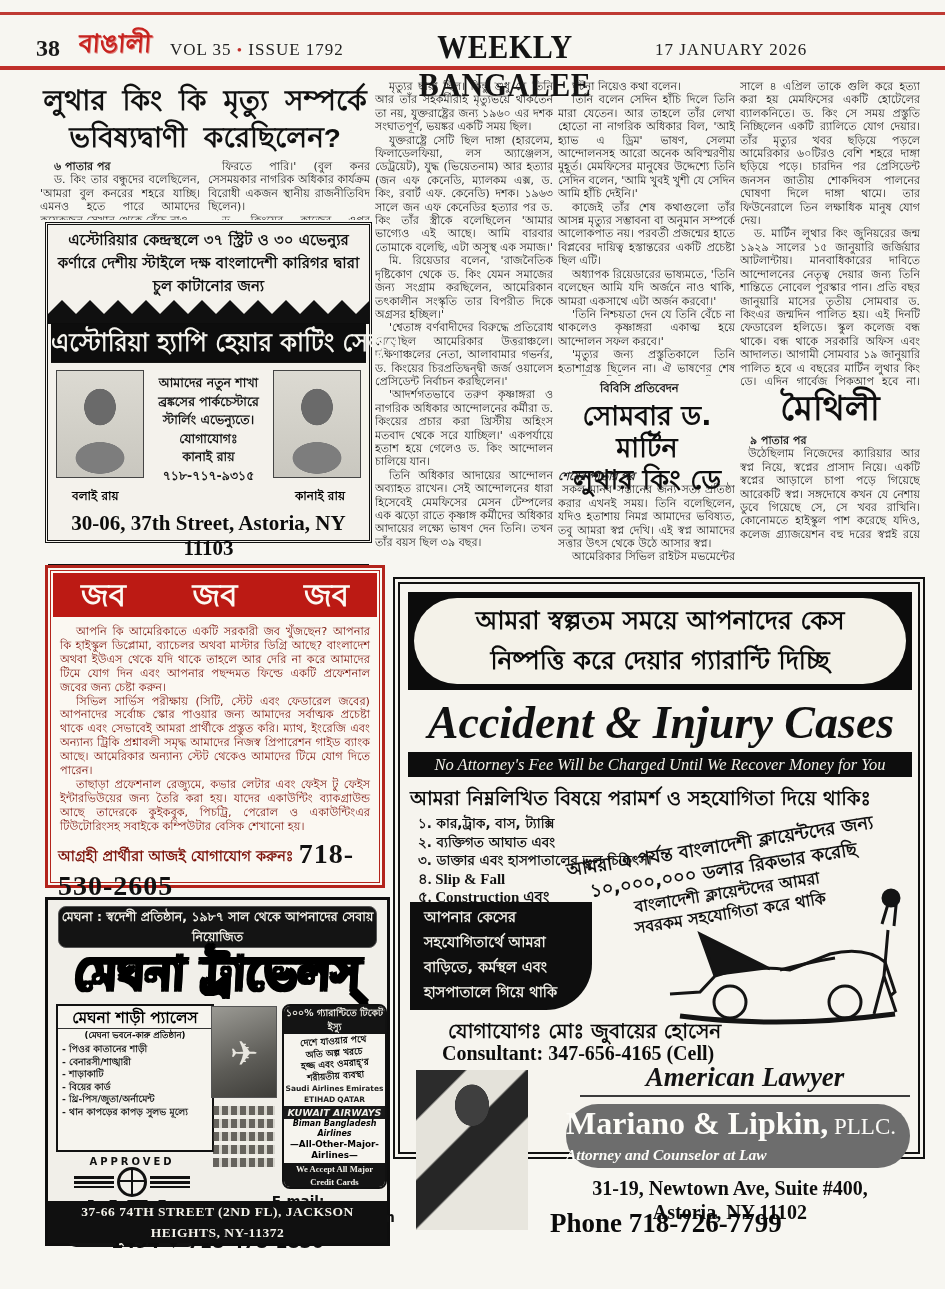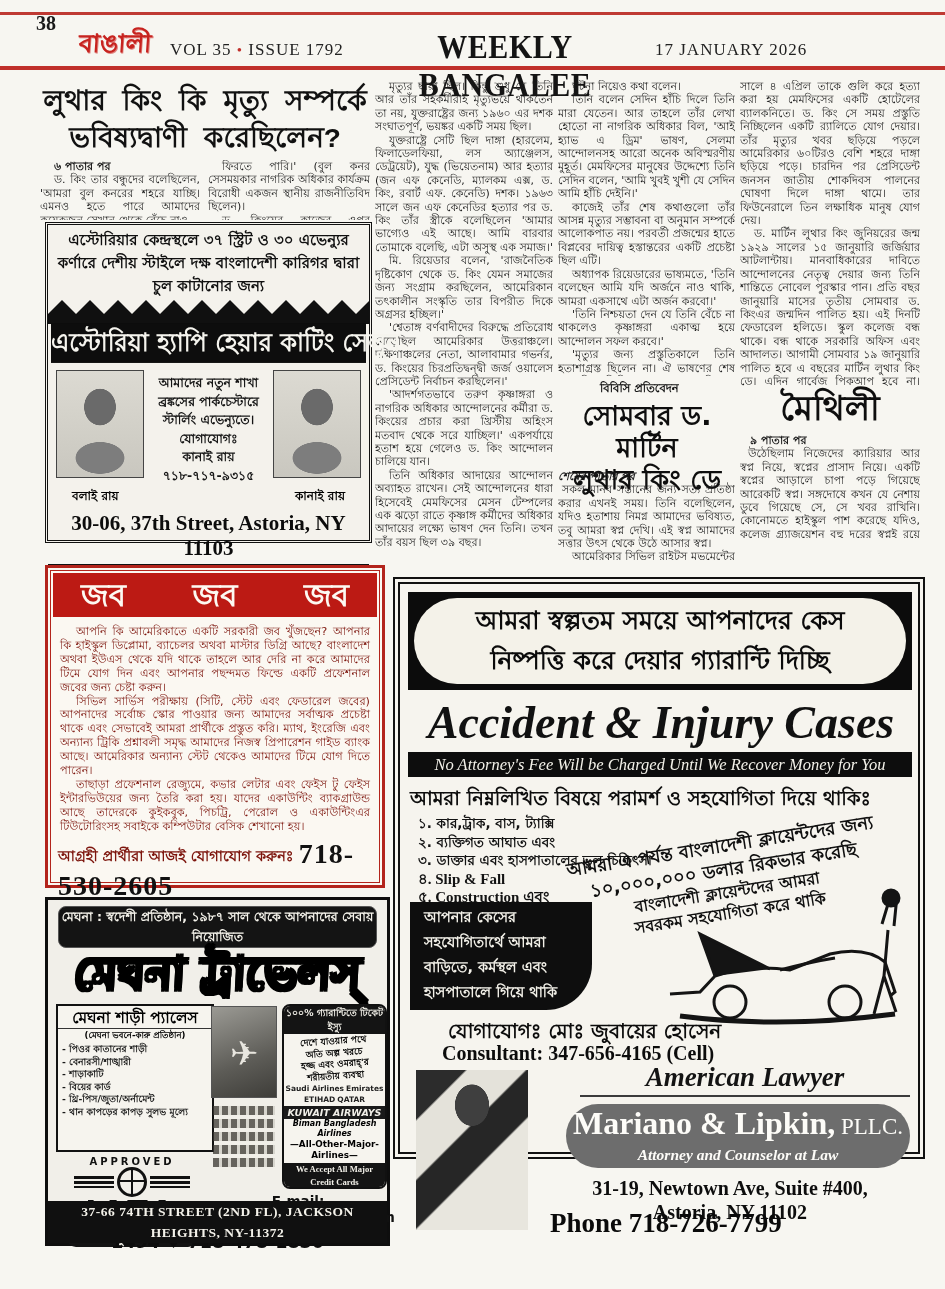--- a/index.html
+++ b/index.html
@@ -2,21 +2,21 @@
 <html><head>
 <meta charset="utf-8">
 <style>
   * { margin:0; padding:0; box-sizing:border-box; }
   body { background:#e8e7e3; font-family:"DejaVu Sans", sans-serif; }
   .page { position:relative; width:945px; height:1289px; background:#f7f6f1; margin:0 auto; overflow:hidden; }
 
   
   .rule-red-top   { position:absolute; left:0; top:12px; width:945px; height:3px; background:#bf3a33; }
   .rule-red-main  { position:absolute; left:0; top:66px; width:945px; height:4px; background:#c0302b; }
-  .page-num { position:absolute; left:36px; top:12px; font-family:"Liberation Serif", serif; font-weight:bold; font-size:20px; color:#1a1a1a; }
+  .page-num { position:absolute; left:36px; top:35px; font-family:"Liberation Serif", serif; font-weight:bold; font-size:24px; color:#1a1a1a; }
   .logo { position:absolute; left:76px; top:24px; width:78px; height:40px; color:#c7231f; font-weight:bold; font-size:25px; line-height:40px; text-align:center; transform:skewX(-4deg); text-shadow:1px 1px 0 #e0837f; }
   .vol-issue { position:absolute; left:170px; top:40px; width:230px; font-family:"Liberation Serif", serif; font-size:17px; color:#222; letter-spacing:1px; }
   .vol-issue .dot { color:#c0302b; font-size:15px; }
   .masthead { position:absolute; left:360px; top:32px; width:290px; text-align:center; font-family:"Liberation Serif", serif; font-weight:bold; font-size:30px; letter-spacing:0.5px; color:#141414; transform:scaleY(1.12); }
   .issue-date { position:absolute; left:655px; top:40px; width:200px; font-family:"Liberation Serif", serif; font-size:17px; color:#222; letter-spacing:1px; }
 
   
   .headline { position:absolute; left:38px; top:84px; width:334px; text-align:center; font-weight:bold; font-size:28px; line-height:37px; color:#111;font-family:Liberation Mono, monospace; }
   .bodycol { position:absolute; font-size:11px; line-height:13.4px; text-align:justify; color:#1c1c1c; overflow:hidden; }
   .bodycol p { text-indent:14px; }
@@ -103,21 +103,21 @@
   .law-diag .d2 { font-weight:bold; font-size:16px; line-height:21px; }
   .law-visit { position:absolute; left:10px; top:318px; width:182px; height:108px; background:#0e0e0e; border-radius:0 0 46px 0; color:#f2f0e8; font-weight:bold; font-size:14.5px; line-height:25px; padding:3px 0 0 14px; }
   .law-contact { position:absolute; left:48px; top:432px; font-weight:bold; font-size:20px; color:#0c0c0c; }
   .law-consult { position:absolute; left:42px; top:458px; font-family:"Liberation Serif", serif; font-weight:bold; font-size:20px; color:#0c0c0c; }
   .law-car { position:absolute; left:260px; top:300px; }
   .law-portrait { position:absolute; left:16px; top:486px; width:112px; height:160px; background:
       radial-gradient(ellipse 28px 34px at 50% 22%, #3f3f3f 60%, transparent 62%),
       linear-gradient(135deg, #2c2c2c 18%, #e4e2da 19% 40%, #262626 41% 58%, #e8e6de 59%),
       linear-gradient(#d8d6ce,#bdbbb3); }
   .law-american { position:absolute; left:180px; top:478px; width:330px; text-align:center; font-family:"Liberation Serif", serif; font-style:italic; font-weight:bold; font-size:27px; color:#141414; border-bottom:2px solid #3b3b3b; padding-bottom:2px; }
-  .law-firmpill { position:absolute; left:166px; top:520px; width:344px; height:64px; background:#6d6d6d; border-radius:34px; text-align:center; color:#fdfcf8; }
+  .law-firmpill { position:absolute; left:166px; top:520px; width:344px; height:64px; background:#6d6d6d; border-radius:34px; color:#fdfcf8; }
   .law-firm { font-family:"Liberation Serif", serif; font-weight:bold; font-size:32px; line-height:38px; }
   .law-firm .suffix { font-size:23px; font-weight:normal; }
   .law-firmsub { font-family:"Liberation Serif", serif; font-style:italic; font-weight:bold; font-size:15.5px; line-height:18px; }
   .law-address { position:absolute; left:150px; top:592px; width:360px; text-align:center; font-family:"Liberation Serif", serif; font-weight:bold; font-size:20px; line-height:24px; color:#0d0d0d; }
   .law-phone { position:absolute; left:150px; top:624px; width:360px; font-family:"Liberation Serif", serif; font-weight:bold; font-size:27px; color:#0a0a0a; }
 </style>
 </head>
 <body>
 
 <div class="page">

